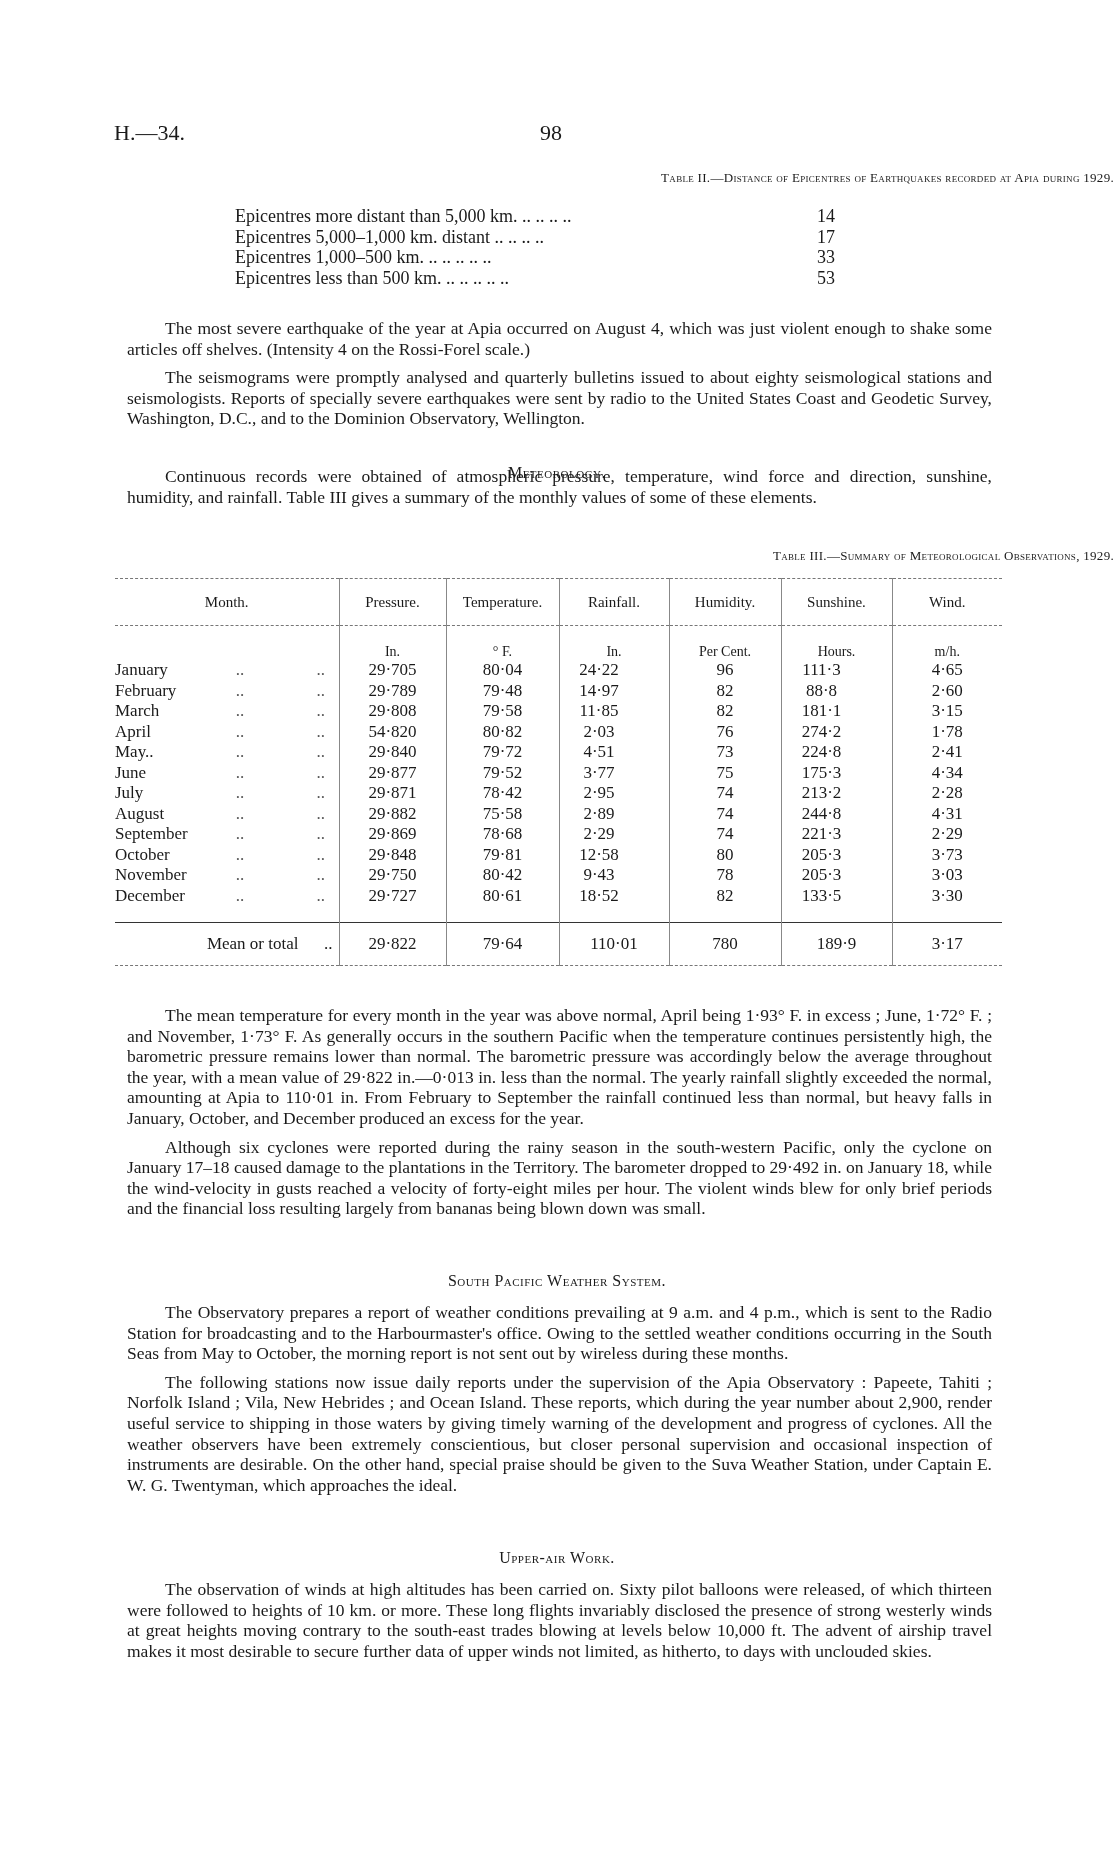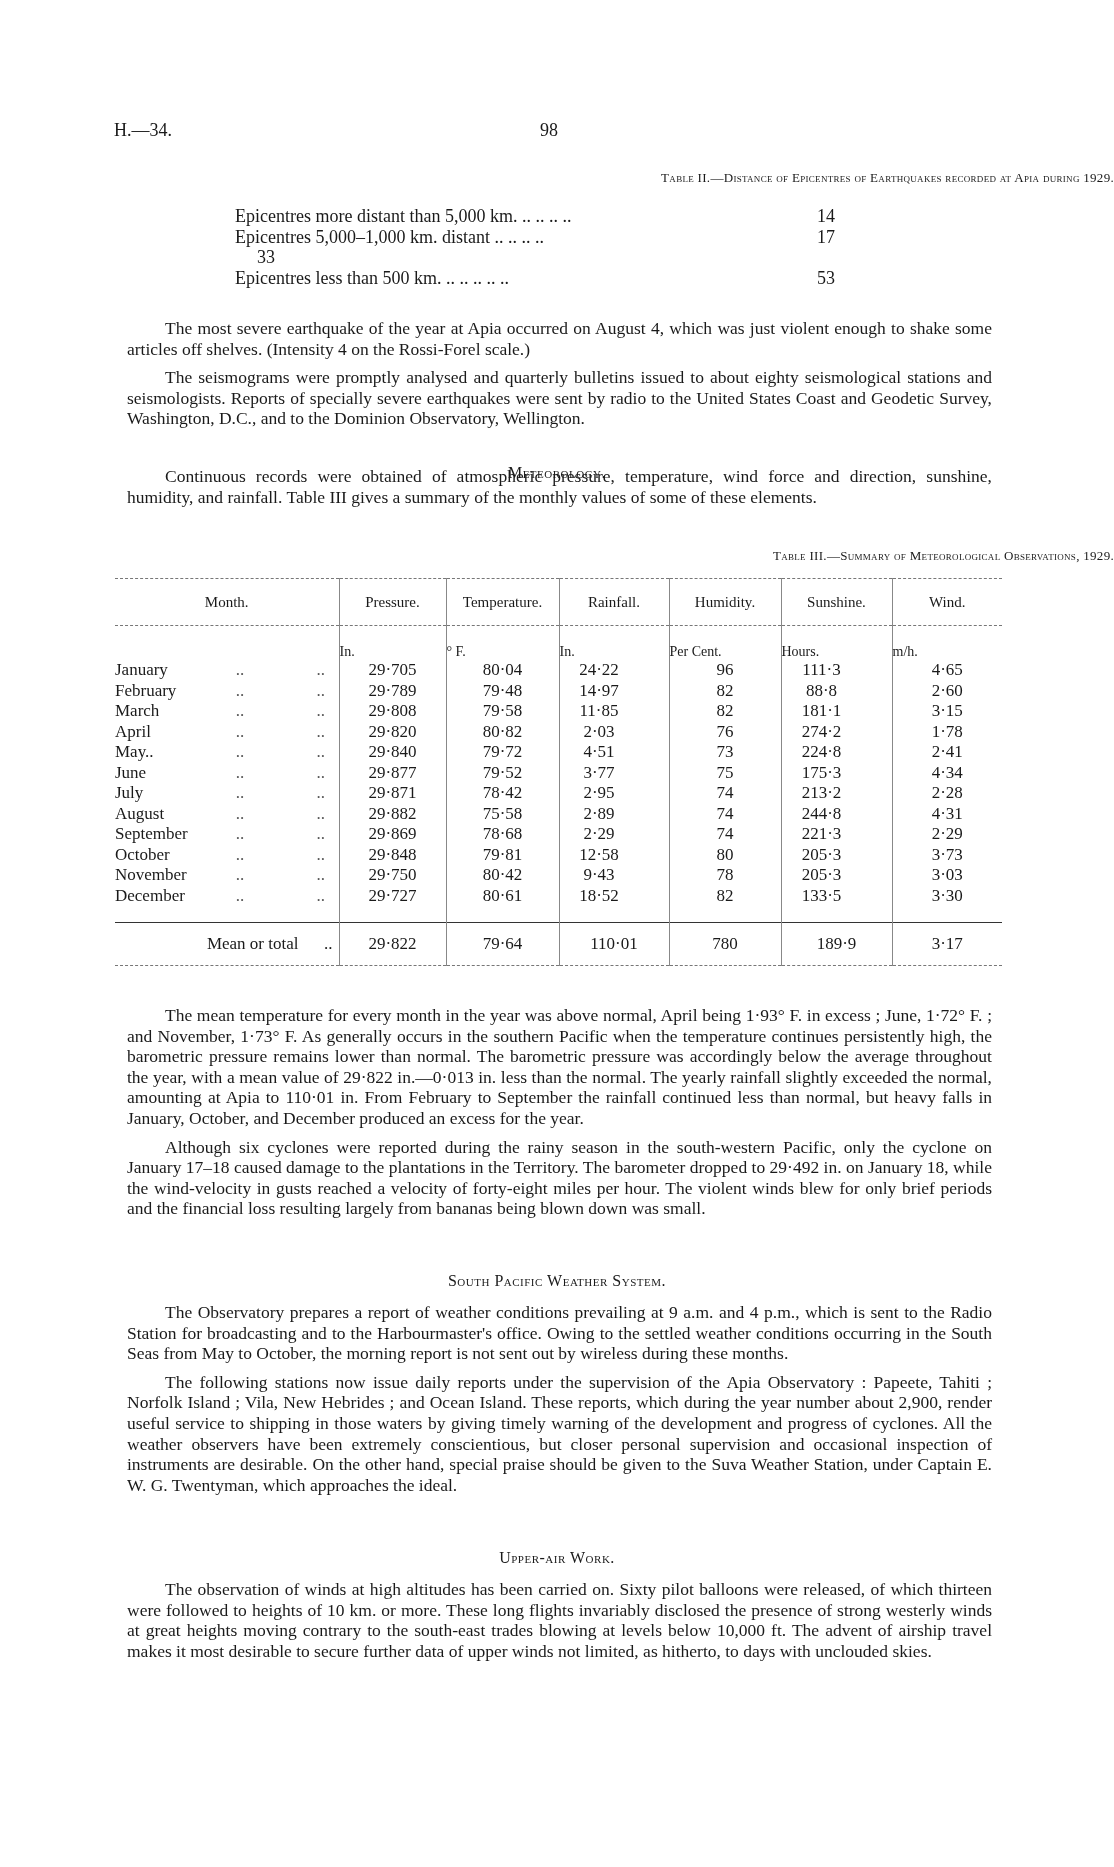--- a/index.html
+++ b/index.html
@@ -1,37 +1,37 @@
 <!DOCTYPE html>
 <html><head>
 <meta charset="utf-8">
 <style>
   html, body { margin: 0; padding: 0; background: #ffffff; }
   body { width: 1114px; height: 1867px; position: relative; overflow: hidden;
          font-family: "Liberation Serif", "DejaVu Serif", serif; color: #1a1a1a; }
   .abs { position: absolute; }
-  .runhead { top: 120px; font-size: 18px; }
+  .runhead { top: 120px; font-size: 22px; }
   #page-id { left: 114px; }
   #page-no { left: 540px; }
   .caption { font-size: 13px; letter-spacing: 0.3px; text-align: right; width: 1114px; left: 0; }
   .sc { font-variant: small-caps; }
   .t2 { left: 235px; top: 206px; font-size: 18px; line-height: 20.5px; }
   .t2row { display: flex; width: 650px; }
   .t2row .lbl { width: 560px; }
   .t2row .val { width: 40px; text-align: right; }
   .para { left: 119px; width: 881px; font-size: 17.5px; line-height: 20.6px; text-align: justify; }
   .para p { margin: 8px; text-indent: 38px; }
   .heading { width: 1114px; left: 0; text-align: center; font-size: 16px; letter-spacing: 0.5px; }
   
   .tbl { left: 115px; top: 578px; width: 887px; font-size: 17px; }
   .tbl table { border-collapse: collapse; width: 100%; }
   .tbl td, .tbl th { padding: 0; font-weight: normal; }
   .tbl .hdr th { height: 46px; border-top: 1px dashed #777; border-bottom: 1px dashed #777; font-size: 15px; }
   .tbl .vl { border-left: 1px solid #888; }
-  .tbl .units td { height: 34px; vertical-align: bottom; font-size: 14px; text-align: left; }
+  .tbl .units td { height: 34px; vertical-align: bottom; font-size: 14px; text-align: center; }
   .tbl .row td { height: 20.5px; line-height: 20.5px; text-align: center; }
   .tbl .row td.num { text-align: center; padding-right: 30px; }
   .tbl td.month { text-align: left; }
   .tbl .month-name { display: inline-block; width: 100px; }
   .tbl .dots { display: inline-block; width: 50px; text-align: center; color: #555; }
   .tbl .dots2 { display: inline-block; width: 60px; text-align: right; color: #555; padding-right: 4px; }
   .tbl .spacer td { height: 16px; }
   .tbl .mean td { height: 42px; border-top: 1px solid #333; border-bottom: 1px dashed #777; text-align: center; }
   .tbl .mean td.month { text-align: right; padding-right: 6px; }
   .col-month { width: 224px; } .col-p { width: 107px; } .col-t { width: 113px; }
@@ -47,20 +47,21 @@
 <div class="abs t2">
   <div class="t2row">
       <span class="lbl">Epicentres more distant than 5,000 km. ..        ..        ..        ..</span>
       <span class="val">14</span>
     </div>
   <div class="t2row">
       <span class="lbl">Epicentres 5,000–1,000 km. distant        ..        ..        ..        ..</span>
       <span class="val">17</span>
     </div>
   <div class="t2row">
+      <span class="lbl">Epicentres 1,000–500 km.        ..        ..        ..        ..        ..</span>
       <span class="val">33</span>
     </div>
   <div class="t2row">
       <span class="lbl">Epicentres less than 500 km.        ..        ..        ..        ..        ..</span>
       <span class="val">53</span>
     </div>
 </div>
 
 <div class="abs para" style="top:310px;">
   <p>The most severe earthquake of the year at Apia occurred on August 4, which was just violent enough to shake some articles off shelves.   (Intensity 4 on the Rossi-Forel scale.)</p>
@@ -127,21 +128,21 @@
           <td class="month"><span class="month-name">March</span><span class="dots">..</span><span class="dots2">..</span></td>
           <td class="vl">29·808</td>
           <td class="vl">79·58</td>
           <td class="vl num">11·85</td>
           <td class="vl">82</td>
           <td class="vl num">181·1</td>
           <td class="vl">3·15</td>
         </tr>
         <tr class="row">
           <td class="month"><span class="month-name">April</span><span class="dots">..</span><span class="dots2">..</span></td>
-          <td class="vl">29·820</td>
+          <td class="vl">54·820</td>
           <td class="vl">80·82</td>
           <td class="vl num">2·03</td>
           <td class="vl">76</td>
           <td class="vl num">274·2</td>
           <td class="vl">1·78</td>
         </tr>
         <tr class="row">
           <td class="month"><span class="month-name">May..</span><span class="dots">..</span><span class="dots2">..</span></td>
           <td class="vl">29·840</td>
           <td class="vl">79·72</td>

